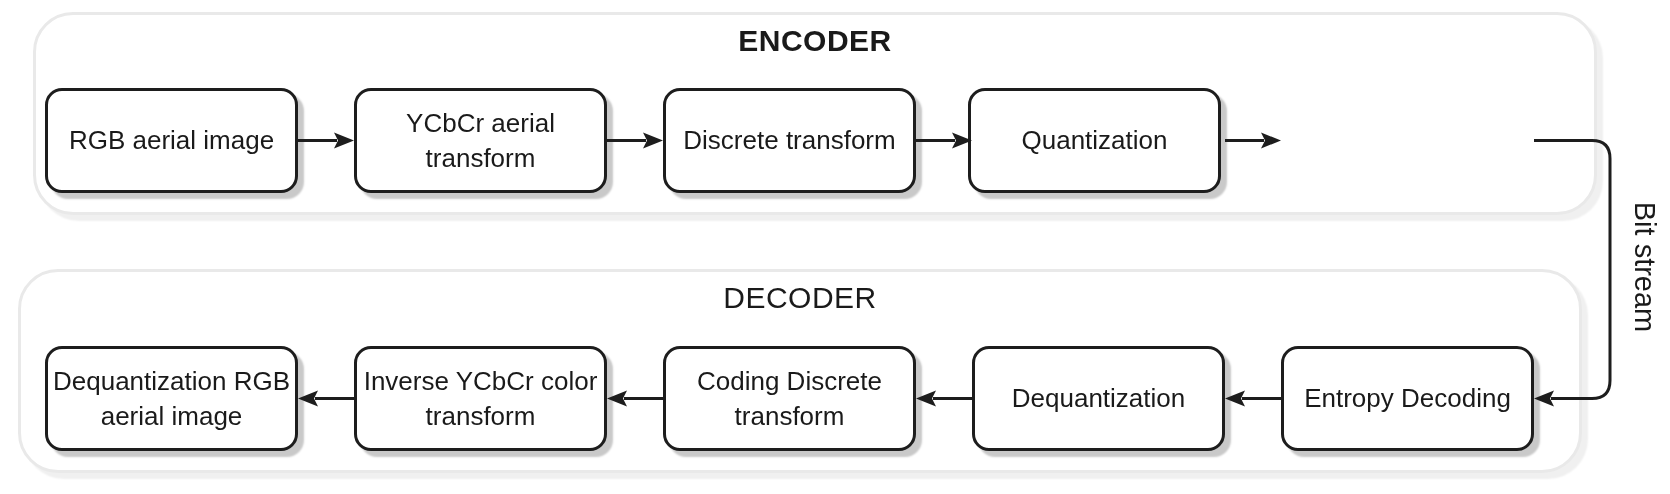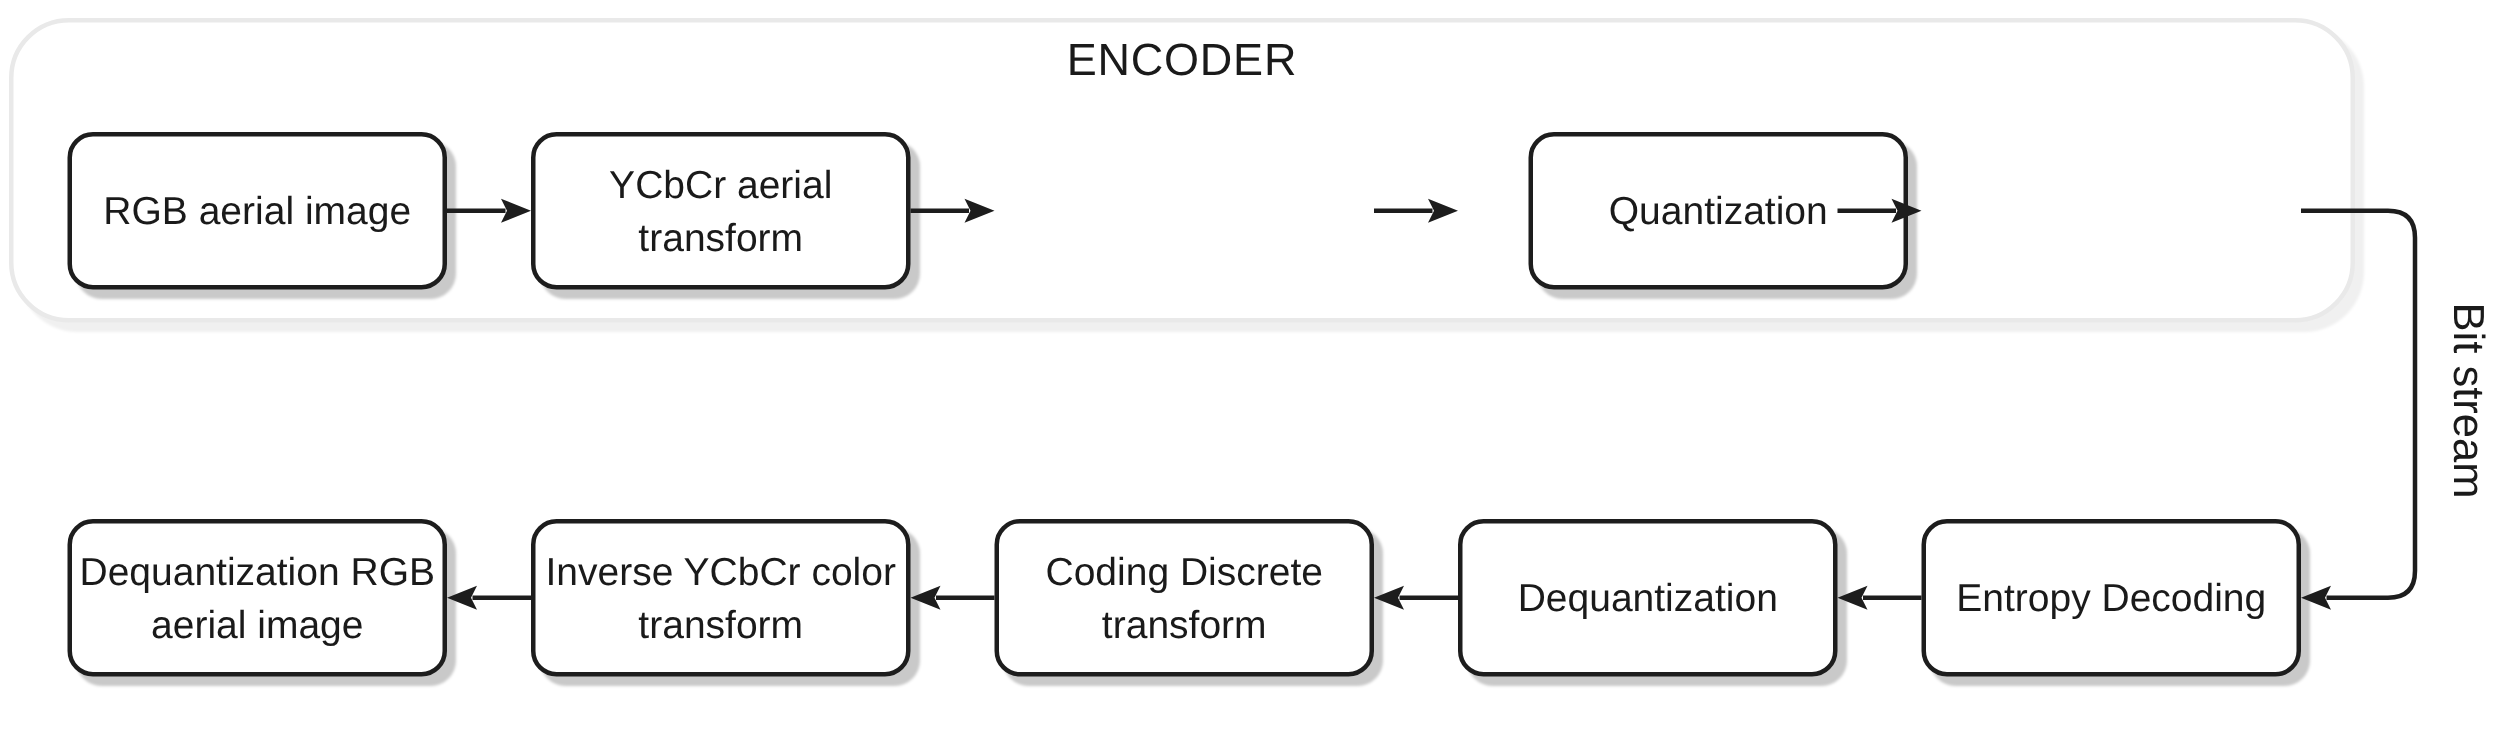--- a/index.html
+++ b/index.html
@@ -23,21 +23,21 @@
     overflow:hidden;
   }
   .group{
     position:absolute;
     box-sizing:border-box;
     background:var(--group-fill);
     border:3px solid var(--group-border);
     border-radius:40px;
     box-shadow:6px 6px 2px var(--group-shadow);
   }
-  .group.enc{left:6px;top:12px;width:1564px;height:203px;}
+  .group.enc{left:33px;top:12px;width:1564px;height:203px;font-weight:bold;}
   .group.dec{left:18px;top:269px;width:1564px;height:204px;}
   .group-title{
     position:absolute;left:0;right:0;top:9px;
     text-align:center;
     font-size:30px;line-height:1.1;
     letter-spacing:0.5px;
     color:var(--text-color);
     white-space:nowrap;
   }
   .node{
@@ -88,29 +88,35 @@
 </style>
 </head>
 <body>
 
 <div class="canvas">
 
   <div class="group enc">
     <div class="group-title">ENCODER</div>
   </div>
 
+  <div class="group dec">
+    <div class="group-title">DECODER</div>
+  </div>
 
   <div class="node r1" style="left:45px">
     <span class="node-label">RGB aerial image</span>
   </div>
   <div class="node r1" style="left:354px">
     <span class="node-label">YCbCr aerial
 transform</span>
   </div>
-  <div class="node r1" style="left:1019px">
+  <div class="node r1" style="left:663px">
+    <span class="node-label">Discrete transform</span>
+  </div>
+  <div class="node r1" style="left:968px">
     <span class="node-label">Quantization</span>
   </div>
 
   <div class="node r2" style="left:45px">
     <span class="node-label">Dequantization RGB
 aerial image</span>
   </div>
   <div class="node r2" style="left:354px">
     <span class="node-label">Inverse YCbCr color
 transform</span>

